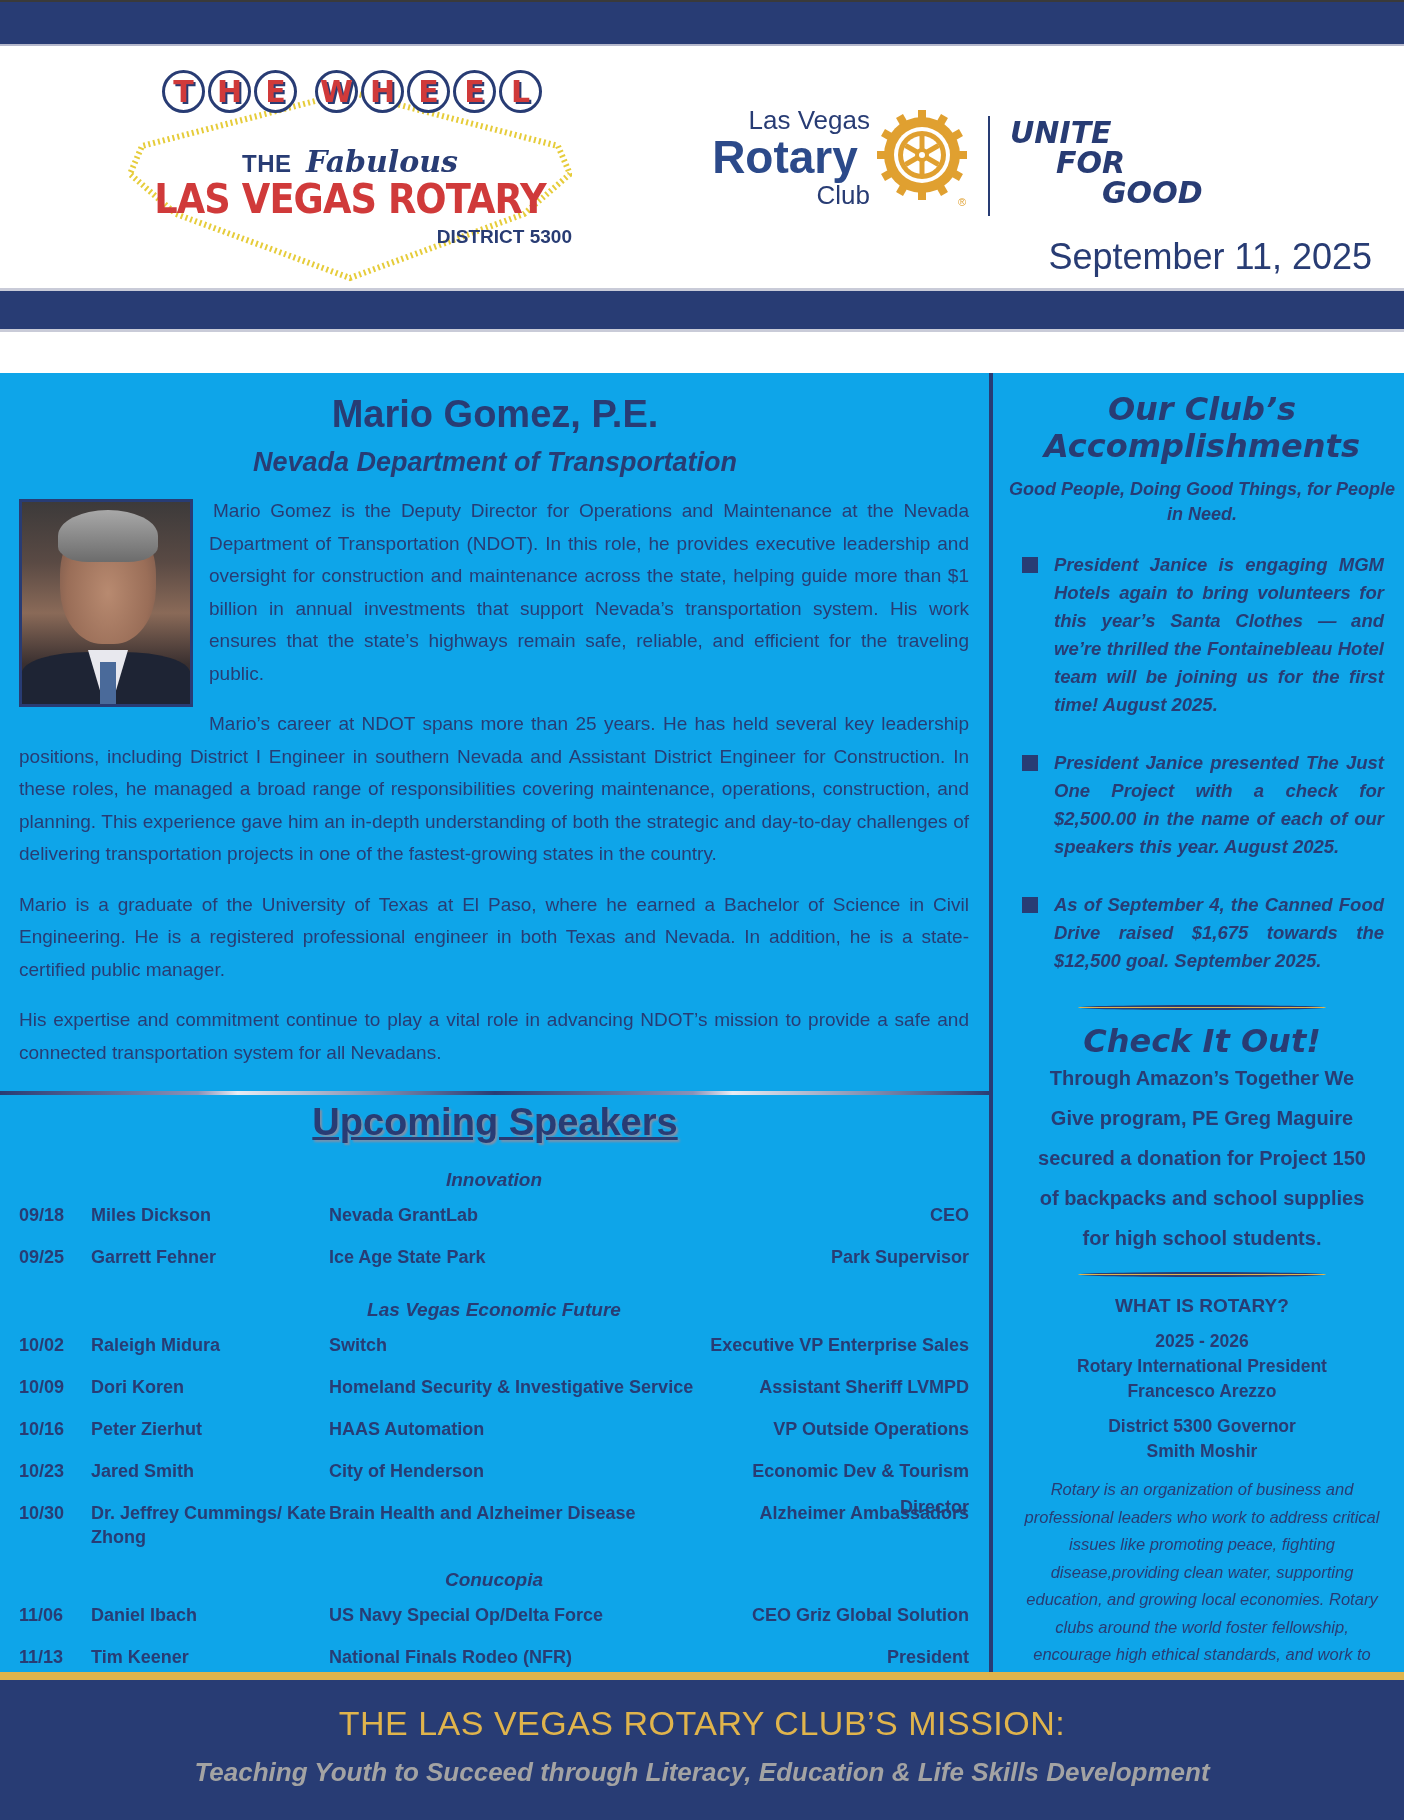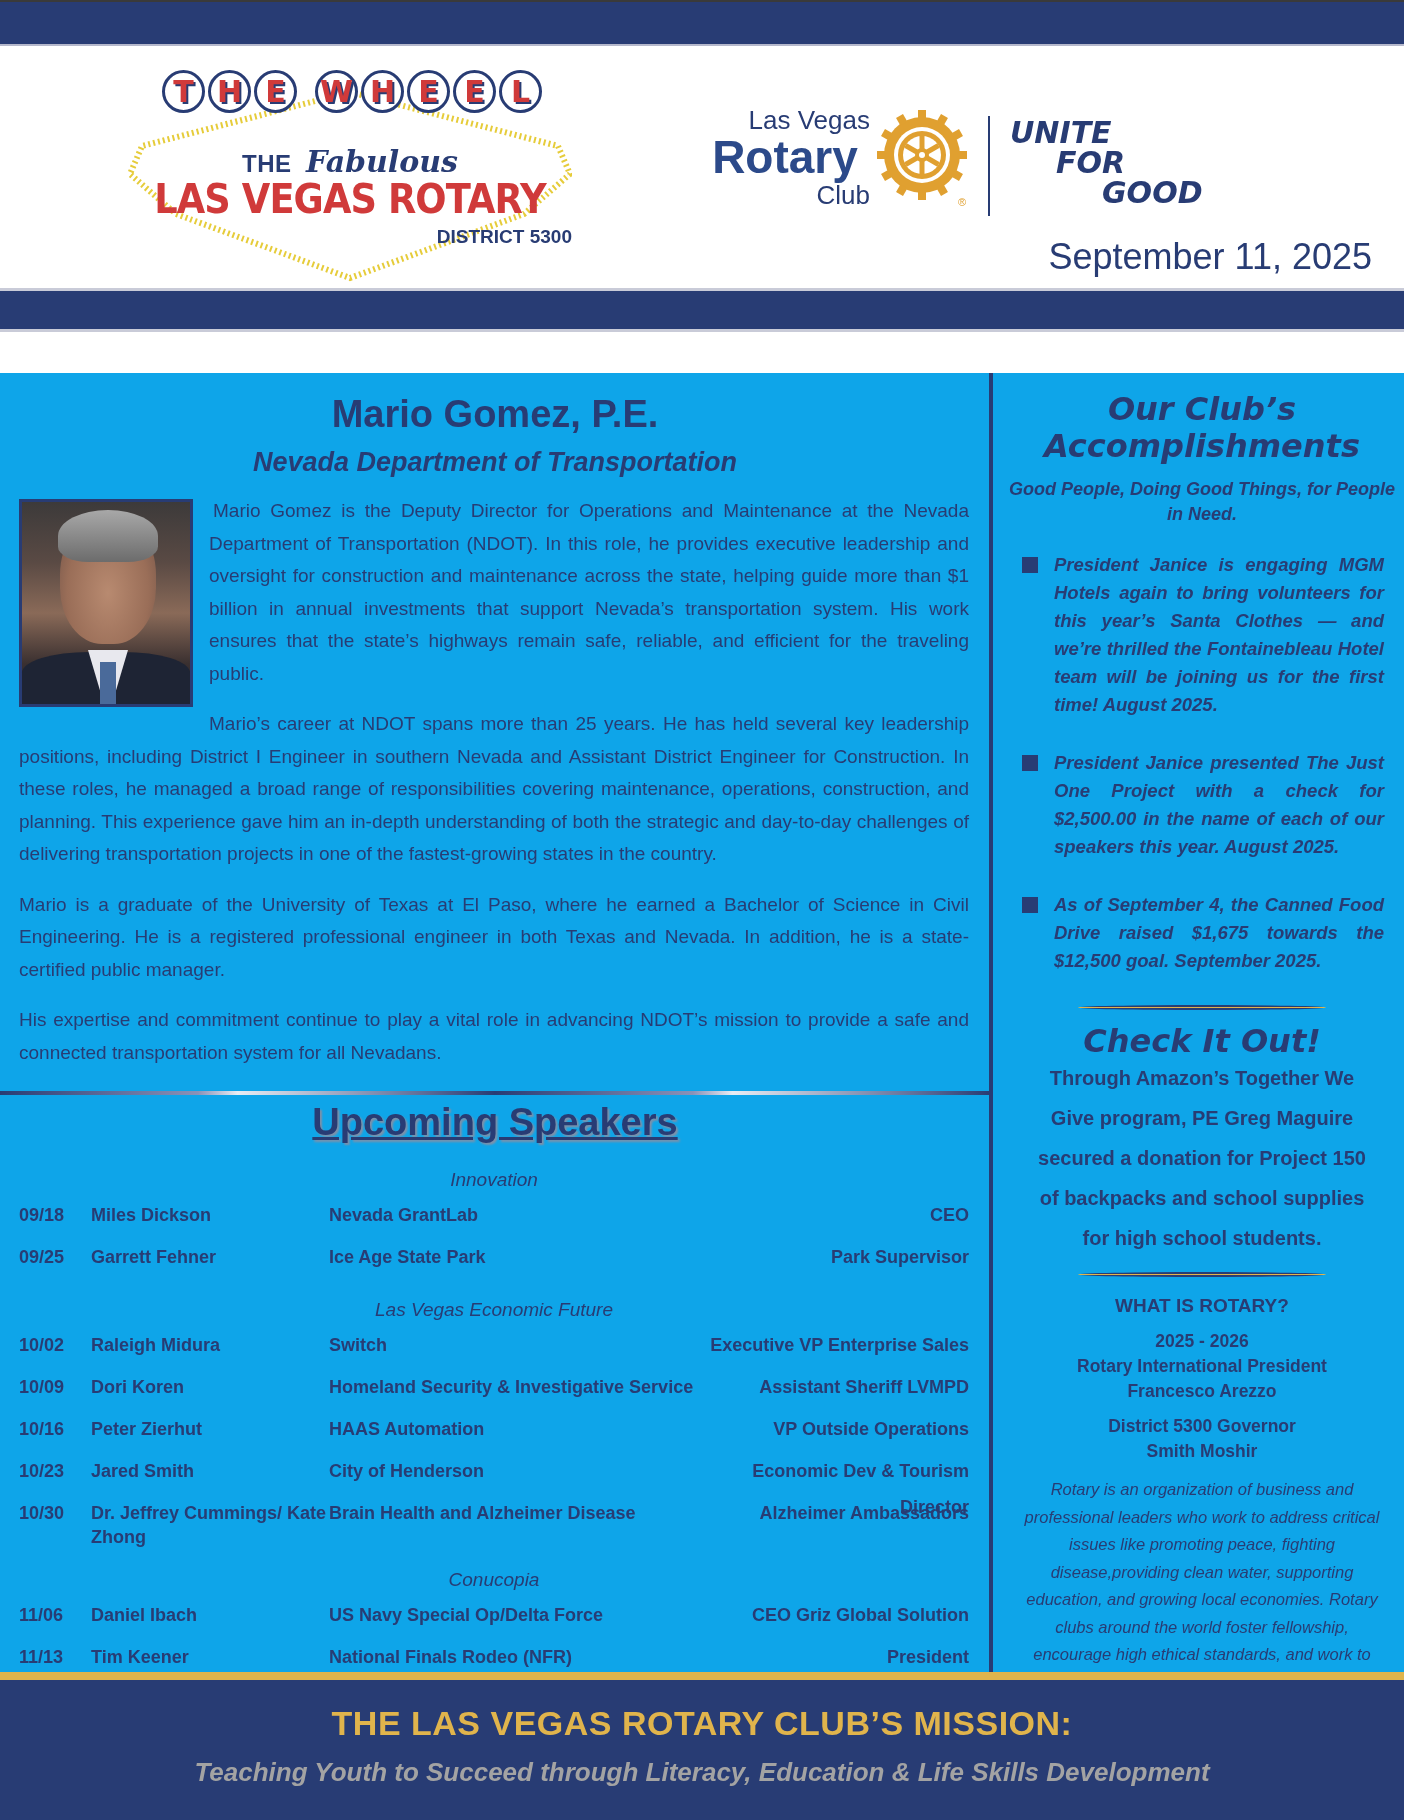--- a/index.html
+++ b/index.html
@@ -67,21 +67,21 @@
   .bio .p1 { padding-left: 190px; text-indent: 4px; }
   .bio .p2 { text-indent: 190px; }
 
   .section-rule { position: absolute; left: 0; top: 718px; width: 990px; height: 4px;
     background: linear-gradient(90deg, #283c74 0%, #8a92b8 20%, #e8ecf4 24%, #283c74 50%, #8a92b8 70%, #e8ecf4 74%, #283c74 100%); }
 
   .up-title { position: absolute; left: 0; top: 728px; width: 990px; text-align: center; font-size: 38px; font-weight: bold;
     color: #283c74; text-decoration: underline; text-shadow: 2px 2px 2px #7f90a8; }
   .schedule { position: absolute; left: 19px; top: 790px; width: 950px; font-size: 18px; color: #283c74; }
   .sched-group { margin-bottom: 12px; }
-  .group-head { text-align: center; font-weight: normal; font-style: italic; font-size: 19px; height: 34px; line-height: 34px; }
+  .group-head { text-align: center; font-weight: bold; font-style: italic; font-size: 19px; height: 34px; line-height: 34px; }
   .srow { display: flex; height: 42px; line-height: 36px; font-weight: bold; }
   .srow.tall { height: 56px; line-height: 24px; padding-top: 6px; }
   .srow .d { width: 72px; }
   .srow .n { width: 238px; }
   .srow .o { width: 380px; }
   .srow .t { flex: 1; text-align: right; }
 
   .side { position: absolute; left: 1000px; top: 0; width: 404px; text-align: center; color: #283c74; }
   .acc-title { margin-top: 18px; font-size: 32px; font-weight: bold; font-style: italic; line-height: 37px; font-family: "DejaVu Sans", sans-serif; }
   .acc-sub { margin-top: 12px; font-size: 18px; font-weight: bold; font-style: italic; line-height: 25px; }
@@ -94,21 +94,21 @@
     background: linear-gradient(180deg, #283c74 0%, #283c74 30%, #e0b44c 50%, #283c74 70%, #283c74 100%); }
   .check-title { margin-top: 14px; font-size: 32px; font-weight: bold; font-style: italic; font-family: "DejaVu Sans", sans-serif; line-height: 34px; }
   .check-body { font-size: 20px; font-weight: bold; line-height: 40px; padding: 0 30px; margin-bottom: 14px; }
   .what-title { margin-top: 18px; font-size: 19px; font-weight: bold; }
   .what-years { margin-top: 12px; font-size: 17.5px; font-weight: bold; line-height: 25px; }
   .what-gov { margin-top: 10px; font-size: 17.5px; font-weight: bold; line-height: 25px; }
   .what-body { margin-top: 12px; font-size: 16.5px; font-style: italic; line-height: 27.5px; padding: 0 18px; }
 
   .footer { position: absolute; left: 0; top: 1672px; width: 1404px; height: 148px; background: #283c74;
     border-top: 8px solid #e0b44c; }
-  .mission-title { margin-top: 24px; text-align: center; font-size: 34px; font-weight: bold; color: #e0b44c; letter-spacing: 0.5px; }
+  .mission-title { margin-top: 24px; text-align: center; font-size: 34px; font-weight: normal; color: #e0b44c; letter-spacing: 0.5px; }
   .mission-sub { margin-top: 14px; text-align: center; font-size: 26px; font-weight: bold; font-style: italic; color: #a3a3a3; }
 </style>
 </head>
 <body>
 
 <div class="top-bar"></div>
 
 <div class="header">
   <div class="sign">
     <svg width="444" height="218" viewBox="0 0 444 218">

